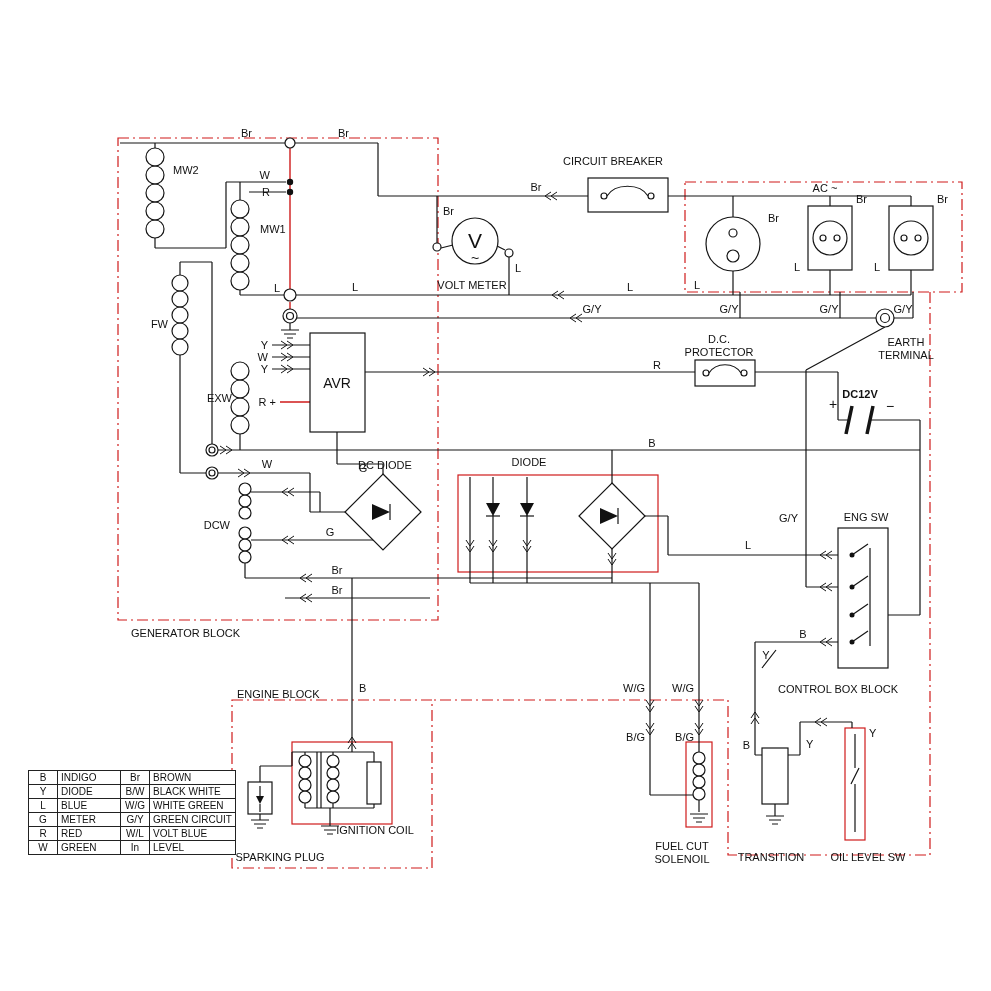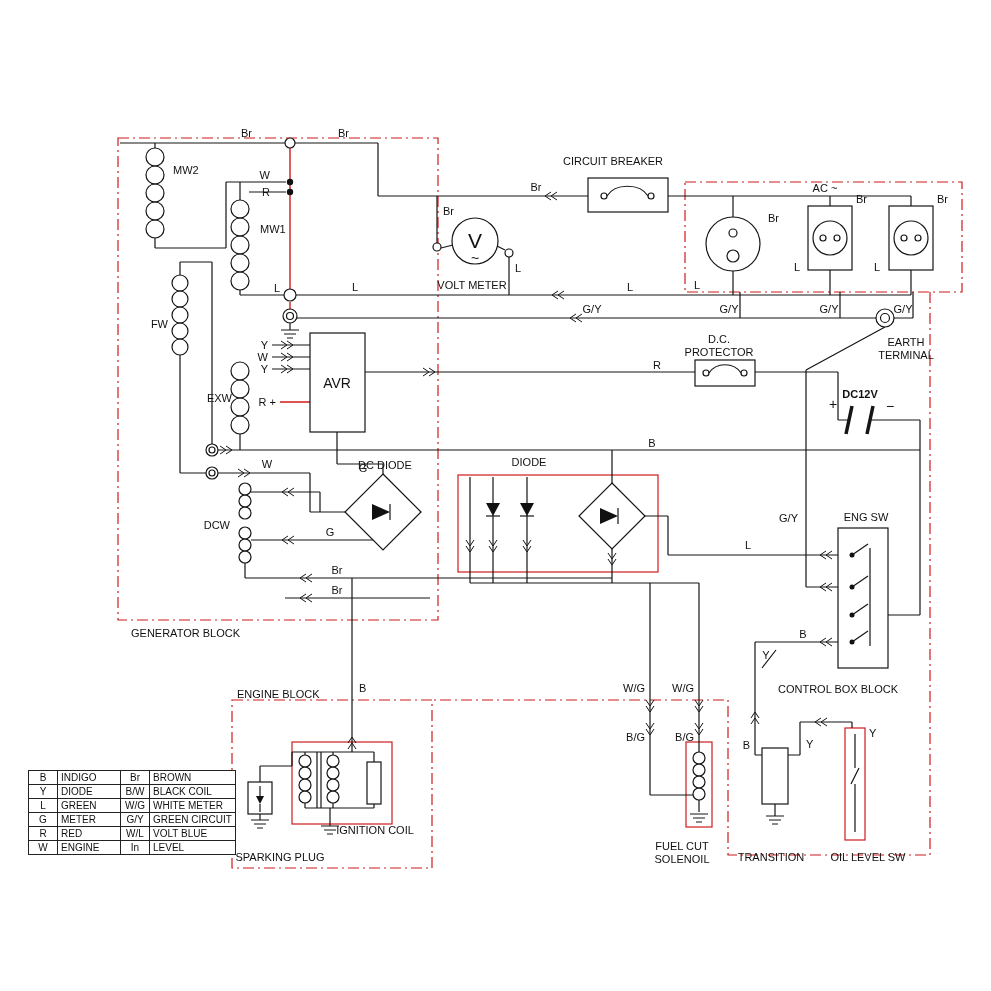--- a/index.html
+++ b/index.html
@@ -319,41 +319,41 @@
         <tr>
           <td class="c0">B</td>
           <td class="c1">INDIGO</td>
           <td class="c2">Br</td>
           <td class="c3">BROWN</td>
         </tr>
         <tr>
           <td class="c0">Y</td>
           <td class="c1">DIODE</td>
           <td class="c2">B/W</td>
-          <td class="c3">BLACK  COIL</td>
+          <td class="c3">BLACK  WHITE</td>
         </tr>
         <tr>
           <td class="c0">L</td>
-          <td class="c1">GREEN</td>
+          <td class="c1">BLUE</td>
           <td class="c2">W/G</td>
-          <td class="c3">WHITE METER</td>
+          <td class="c3">WHITE GREEN</td>
         </tr>
         <tr>
           <td class="c0">G</td>
           <td class="c1">METER</td>
           <td class="c2">G/Y</td>
           <td class="c3">GREEN CIRCUIT</td>
         </tr>
         <tr>
           <td class="c0">R</td>
           <td class="c1">RED</td>
           <td class="c2">W/L</td>
           <td class="c3">VOLT BLUE</td>
         </tr>
         <tr>
           <td class="c0">W</td>
-          <td class="c1">ENGINE</td>
+          <td class="c1">GREEN</td>
           <td class="c2">In</td>
           <td class="c3">LEVEL</td>
         </tr>
       </tbody>
 </table>
 </div>
 
 </body></html>

